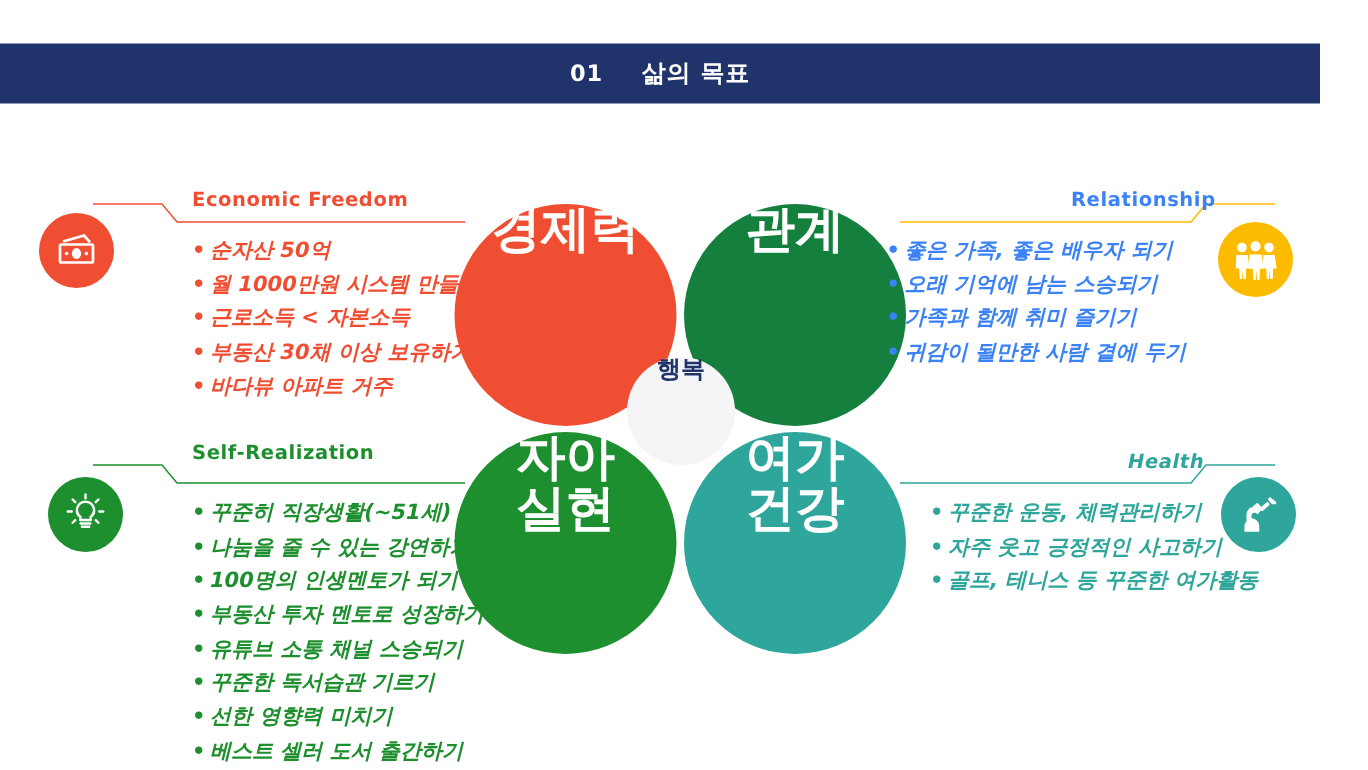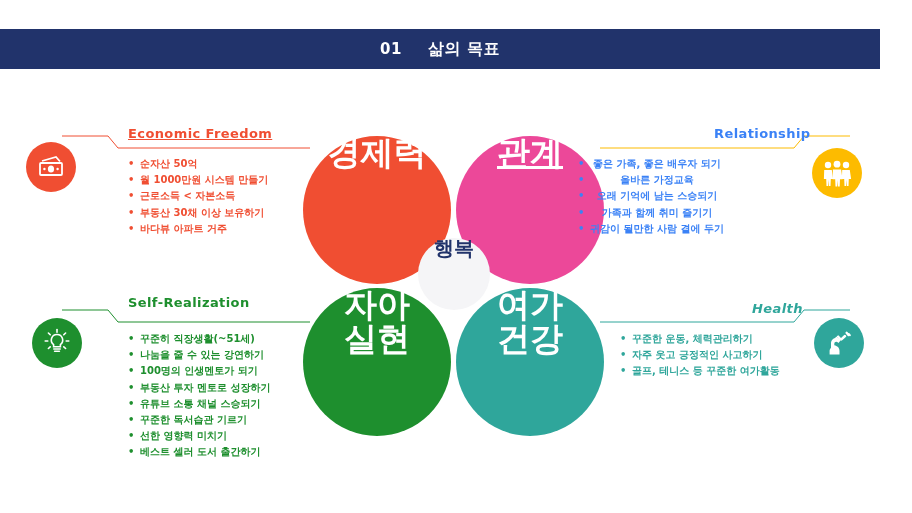--- a/index.html
+++ b/index.html
@@ -56,66 +56,66 @@
 
   #circle-economy {
     left: 303px; top: 136px;
     width: 148px; height: 148px;
     background: #f04e32;
     font-size: 33px;
   }
   #circle-relationship {
     left: 456px; top: 136px;
     width: 148px; height: 148px;
-    background: #ec4899;
-    font-size: 33px;
-    text-decoration: underline;
+    background: #15803d;
+    font-size: 33px;
   }
   #circle-selfreal {
     left: 303px; top: 288px;
     width: 148px; height: 148px;
     background: #1e8f2e;
     font-size: 33px;
   }
   #circle-health {
     left: 456px; top: 288px;
     width: 148px; height: 148px;
     background: #2fa69b;
     font-size: 33px;
   }
   #circle-happiness {
     left: 418px; top: 238px;
     width: 72px; height: 72px;
     background: #f5f5f7;
     color: #21336b;
-    font-size: 20px;
+    font-size: 16px;
     z-index: 5;
   }
 
   .quad-title {
     position: absolute;
     font-size: 13px;
     font-weight: bold;
     letter-spacing: 0.4px;
     white-space: nowrap;
   }
 
   .bullets {
     position: absolute;
     margin: 0;
     padding: 0;
     list-style: none;
   }
   .bullets li {
-    font-size: 10px;
+    font-size: 14px;
     font-weight: bold;
     line-height: 1.62;
     white-space: nowrap;
     position: relative;
     padding-left: 14px;
+    font-style: italic;
   }
   .bullets li::before {
     content: "•";
     position: absolute;
     left: 2px;
     top: 0;
   }
 
   
   .bracket { position: absolute; pointer-events: none; }
@@ -178,44 +178,43 @@
 실현</span>
 </div>
 <div class="circle" id="circle-health">
   <span class="circle-label">여가
 건강</span>
 </div>
 <div class="circle" id="circle-happiness">
   <span class="circle-label">행복</span>
 </div>
 
-<div class="quad-title t-red" style="left:128px; top:126px;text-decoration:underline;">Economic Freedom</div>
+<div class="quad-title t-red" style="left:128px; top:126px;">Economic Freedom</div>
 <ul class="bullets t-red" style="left:126px; top:156px;">
     <li>순자산 50억</li>
     <li>월 1000만원 시스템 만들기</li>
     <li>근로소득 &lt; 자본소득</li>
     <li>부동산 30채 이상 보유하기</li>
     <li>바다뷰 아파트 거주</li>
   </ul>
 <div class="icon-badge bg-red" style="left:26px; top:142px;">
   <svg width="30" height="30" viewBox="0 0 30 30">
     <g fill="none" stroke="#ffffff" stroke-width="1.8">
       <path d="M6 9 L20 5 L24 9.5"></path>
       <rect x="4" y="11" width="22" height="12" rx="1"></rect>
     </g>
     <ellipse cx="15" cy="17" rx="3.1" ry="3.6" fill="#ffffff"></ellipse>
     <circle cx="8.4" cy="17" r="1.2" fill="#ffffff"></circle>
     <circle cx="21.6" cy="17" r="1.2" fill="#ffffff"></circle>
   </svg>
 </div>
 
 <div class="quad-title t-amber" style="left:714px; top:126px;">Relationship</div>
-<ul class="bullets t-amber" style="left:576px; top:156px;text-align:center;">
+<ul class="bullets t-amber" style="left:589px; top:156px;">
     <li>좋은 가족, 좋은 배우자 되기</li>
-    <li>올바른 가정교육</li>
     <li>오래 기억에 남는 스승되기</li>
     <li>가족과 함께 취미 즐기기</li>
     <li>귀감이 될만한 사람 곁에 두기</li>
   </ul>
 <div class="icon-badge bg-amber" style="left:812px; top:148px;">
   <svg width="32" height="30" viewBox="0 0 32 30">
     <g fill="#ffffff">
       <circle cx="7" cy="7" r="3.2"></circle>
       <path d="M3.2 12 h7.6 l1.3 9 h-2.3 l-.3 7 h-1.6 l-.4-6.3 -.4 6.3 h-1.6 l-.3-7 h-2.3 z"></path>
       <circle cx="16" cy="6.2" r="3.4"></circle>

